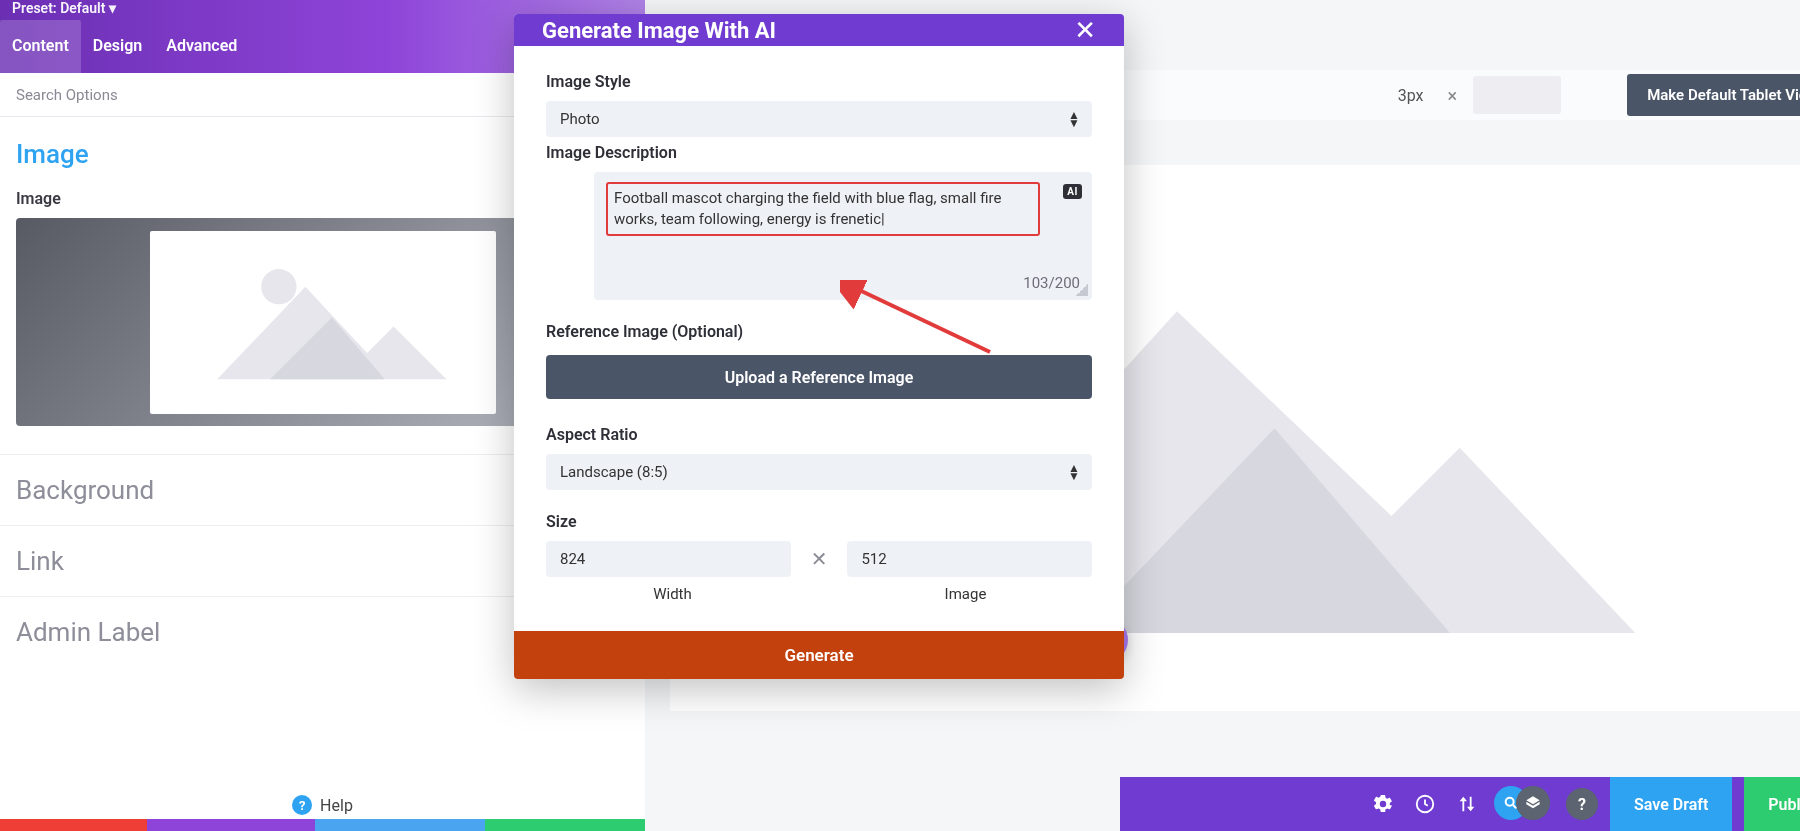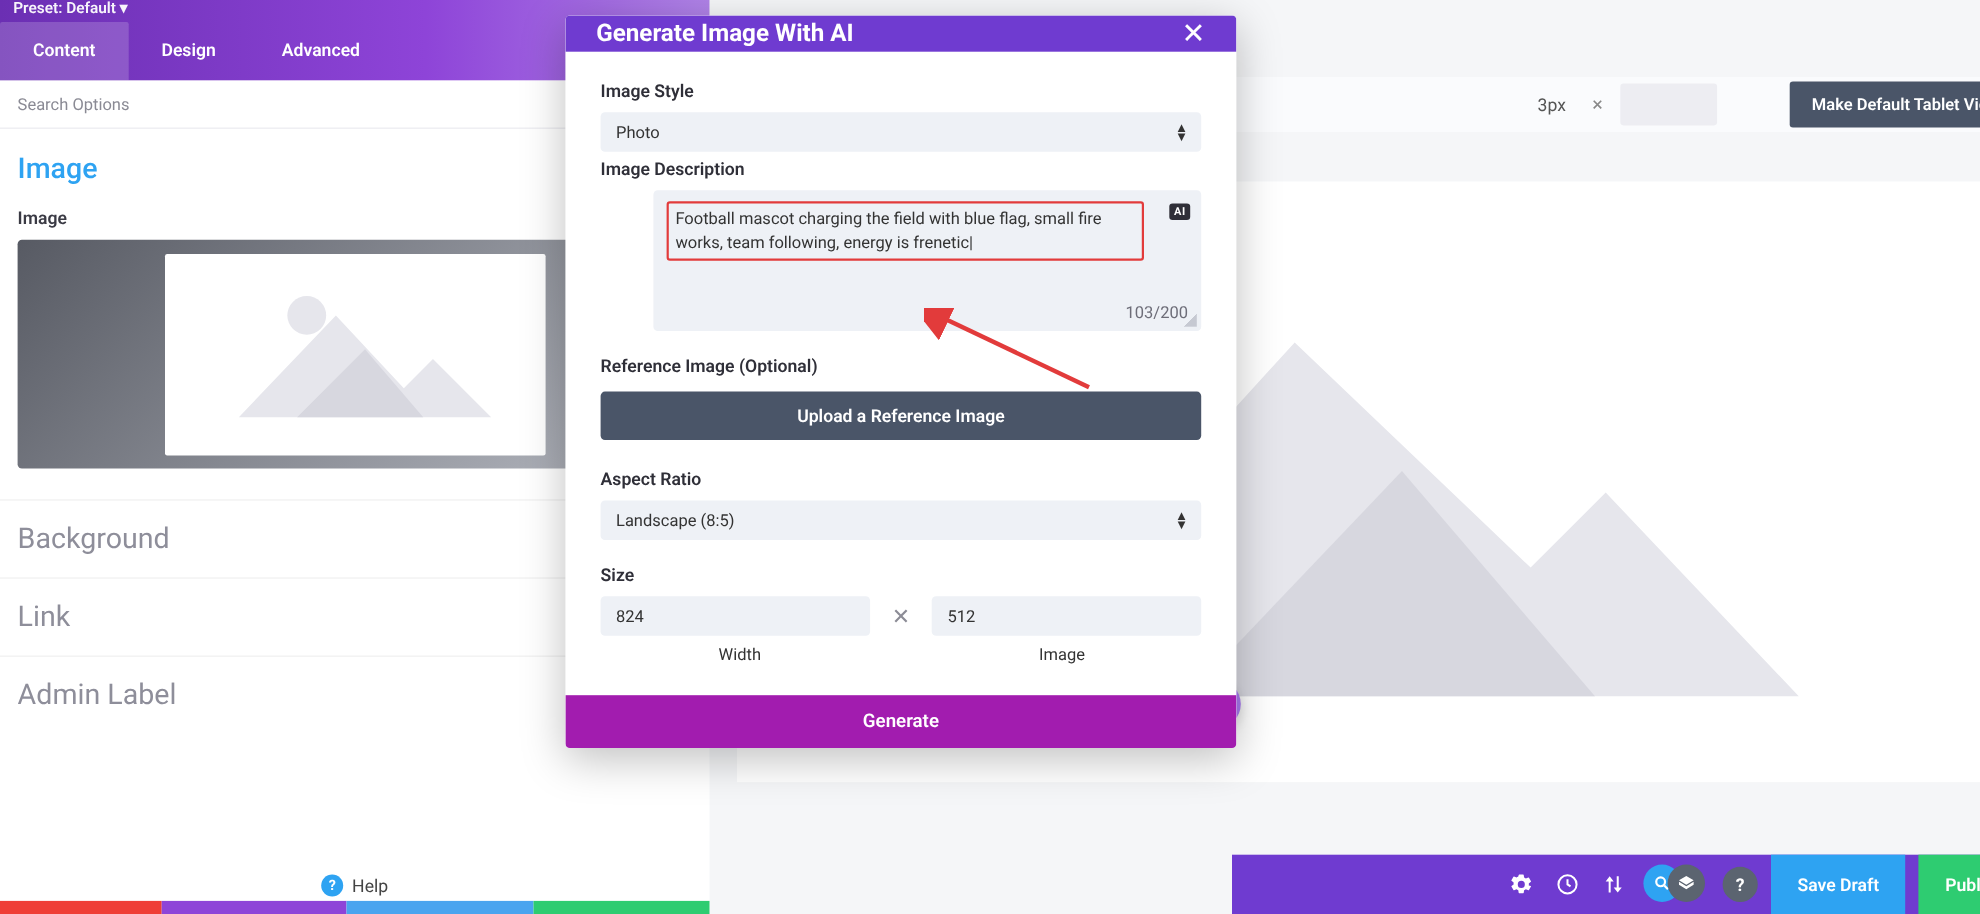--- a/index.html
+++ b/index.html
@@ -1,24 +1,24 @@
 <!DOCTYPE html>
 <html><head>
 <meta charset="utf-8">
 <style>
 * { box-sizing: border-box; margin: 0; padding: 0; font-family: -apple-system, BlinkMacSystemFont, "Segoe UI", Roboto, Arial, sans-serif; }
 body { background: #f5f6f8; width: 1800px; height: 831px; overflow: hidden; position: relative; }
 
 
 .left-panel { position: absolute; left: 0; top: 0; width: 645px; height: 831px; background: #fff; z-index: 1; }
 .left-gradient { height: 73px; background: linear-gradient(90deg, #6b2fb3 0%, #8e44d8 60%, #b083e8 100%); color: #fff; }
-.preset-row { height: 16px; padding: 0 12px; font-size: 14px; font-weight: 600; display: flex; align-items: flex-end; }
+.preset-row { height: 16px; padding: 0 12px; font-size: 14px; font-weight: 600; display: flex; align-items: center; }
 .preset-row span { opacity: .95; }
 .tabs { display: flex; align-items: flex-end; height: 57px; }
-.tab { padding: 16px 30px 18px; font-size: 16px; font-weight: 600; color: #fff; cursor: pointer; }
+.tab { padding: 16px 12px 18px; font-size: 16px; font-weight: 600; color: #fff; cursor: pointer; }
 .tab.active { background: rgba(255,255,255,.18); border-radius: 2px 2px 0 0; }
 
 .search-row { height: 44px; border-bottom: 1px solid #e8e8ee; display: flex; align-items: center; padding: 0 16px; }
 .search-input { border: none; outline: none; width: 100%; font-size: 15px; color: #555; background: transparent; }
 .search-input::placeholder { color: #8a8a94; }
 
 .section-title { color: #2ea3f2; font-size: 26px; padding: 22px 16px 12px; font-weight: 500; }
 .field-label { padding: 8px 16px 10px; font-size: 16px; color: #3a3a44; font-weight: 600; }
 .image-box { margin: 0 16px; height: 208px; border-radius: 4px; background: linear-gradient(135deg,#575a63 0%, #b9bcc4 100%); display:flex; align-items:center; justify-content:center; }
 .image-placeholder { background:#fff; border-radius:2px; width: 346px; height: 183px; display:flex; align-items:center; justify-content:center; }
@@ -76,21 +76,21 @@
 @keyframes blink { 50% {opacity:0;} }
 .ai-badge { position:absolute; right:10px; top:12px; background:#2f2f38; color:#fff; font-size:10px; font-weight:700; padding:2px 4px; border-radius:3px; letter-spacing:.5px;}
 .char-count { text-align:right; color:#6d6d78; font-size:15px; margin-top:38px;}
 .desc-resize { position:absolute; right:4px; bottom:4px; width:12px; height:12px; background:linear-gradient(135deg, transparent 50%, #c6c9d2 50%);}
 .ref-btn { background:#4a5568; color:#fff; font-size:16px; font-weight:600; border:none; width:100%; height:44px; border-radius:4px; cursor:pointer; margin-top:4px;}
 .size-row { display:flex; align-items:center; gap:20px;}
 .size-input { flex:1; background:#eef1f6; border:none; height:36px; border-radius:4px; padding:0 14px; font-size:15px; color:#333;}
 .size-x { color:#8c8c96; font-size:20px;}
 .size-labels { display:flex; justify-content:space-around; color:#333; font-size:15px; margin-top:8px;}
 .size-labels span { flex:1; text-align:center;}
-.gen-btn { background:#a21caf; color:#fff; font-size:17px; font-weight:600; border:none; width:100%; height:48px; cursor:pointer;}
+.gen-btn { background:#c2410c; color:#fff; font-size:17px; font-weight:600; border:none; width:100%; height:48px; cursor:pointer;}
 
 
 .arrow-svg { position:absolute; left:840px; top:280px; width:160px; height:80px; z-index:6; pointer-events:none;}
 
 </style>
 </head>
 <body>
 
 <div class="left-panel">
   <div class="left-gradient">

